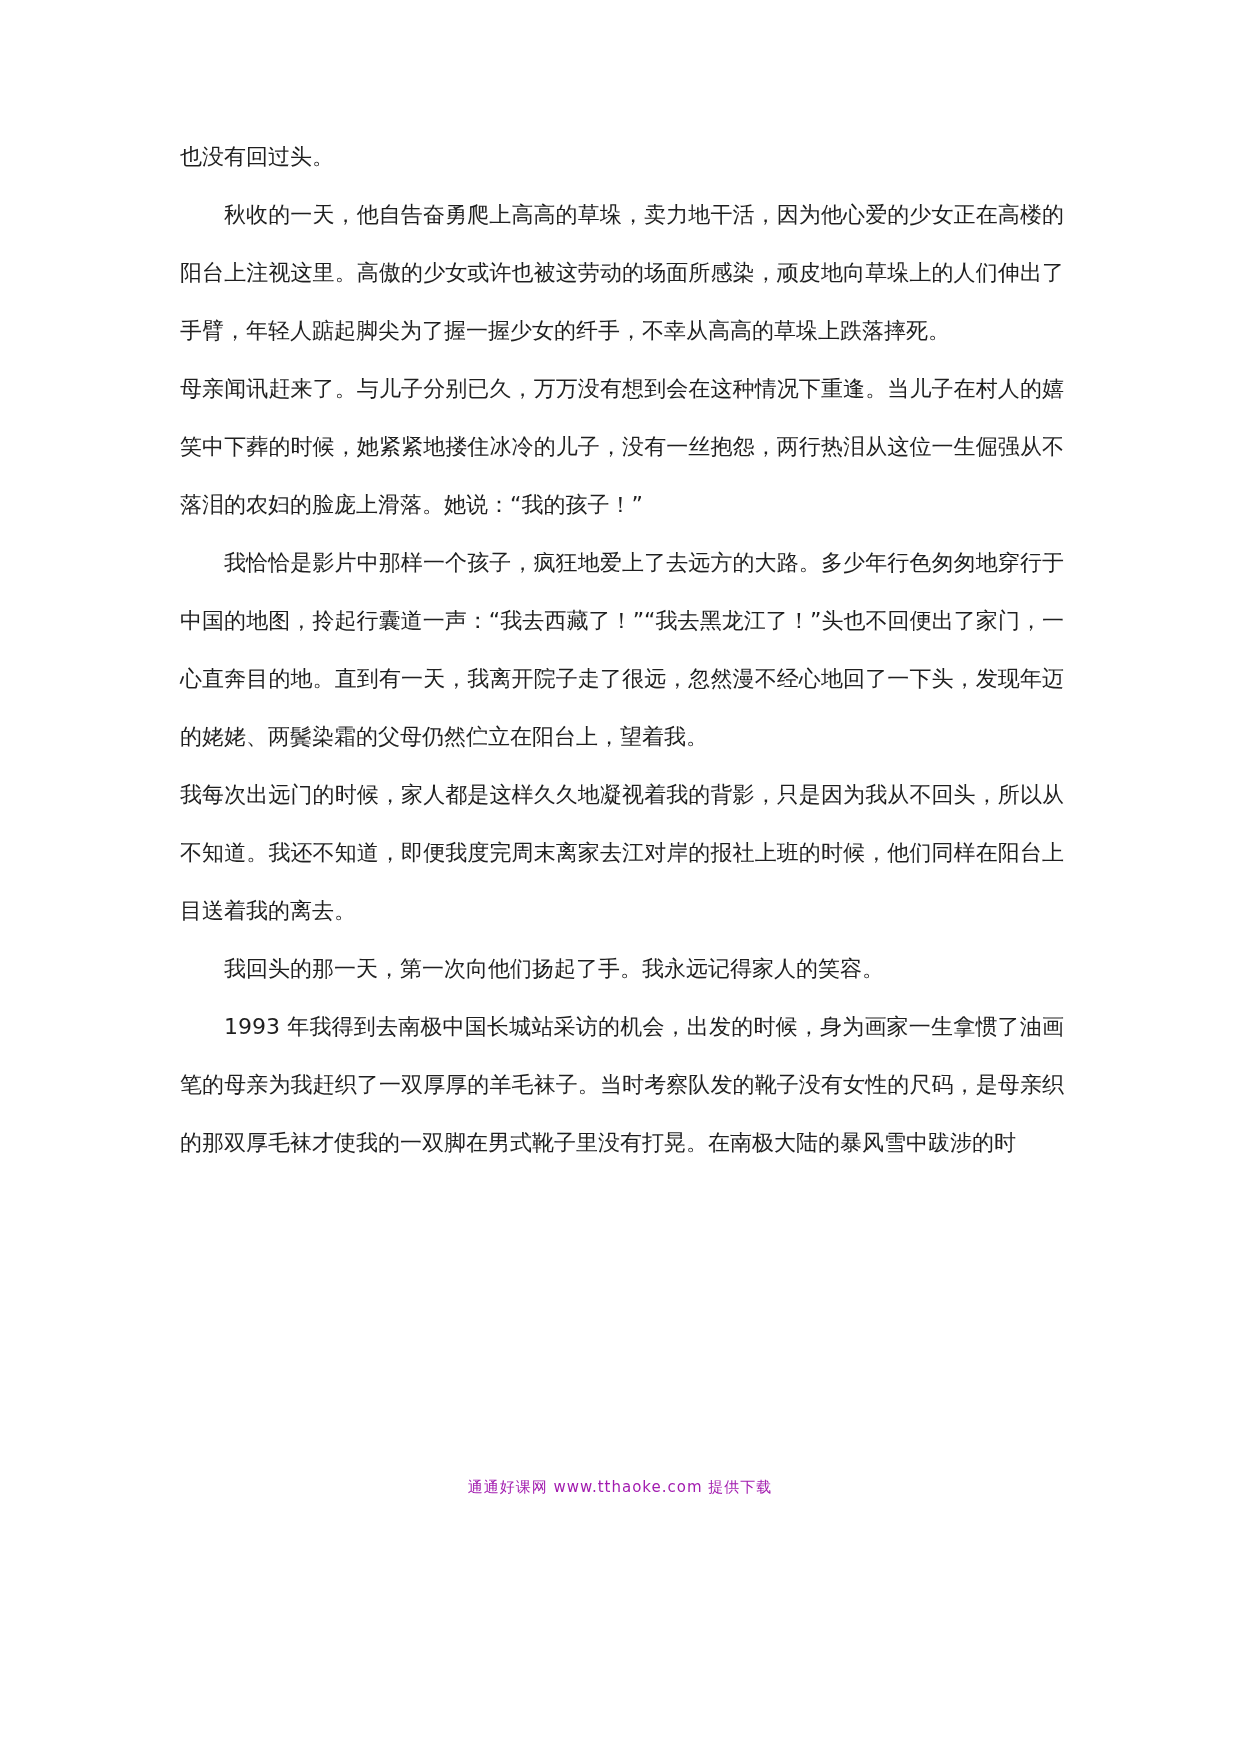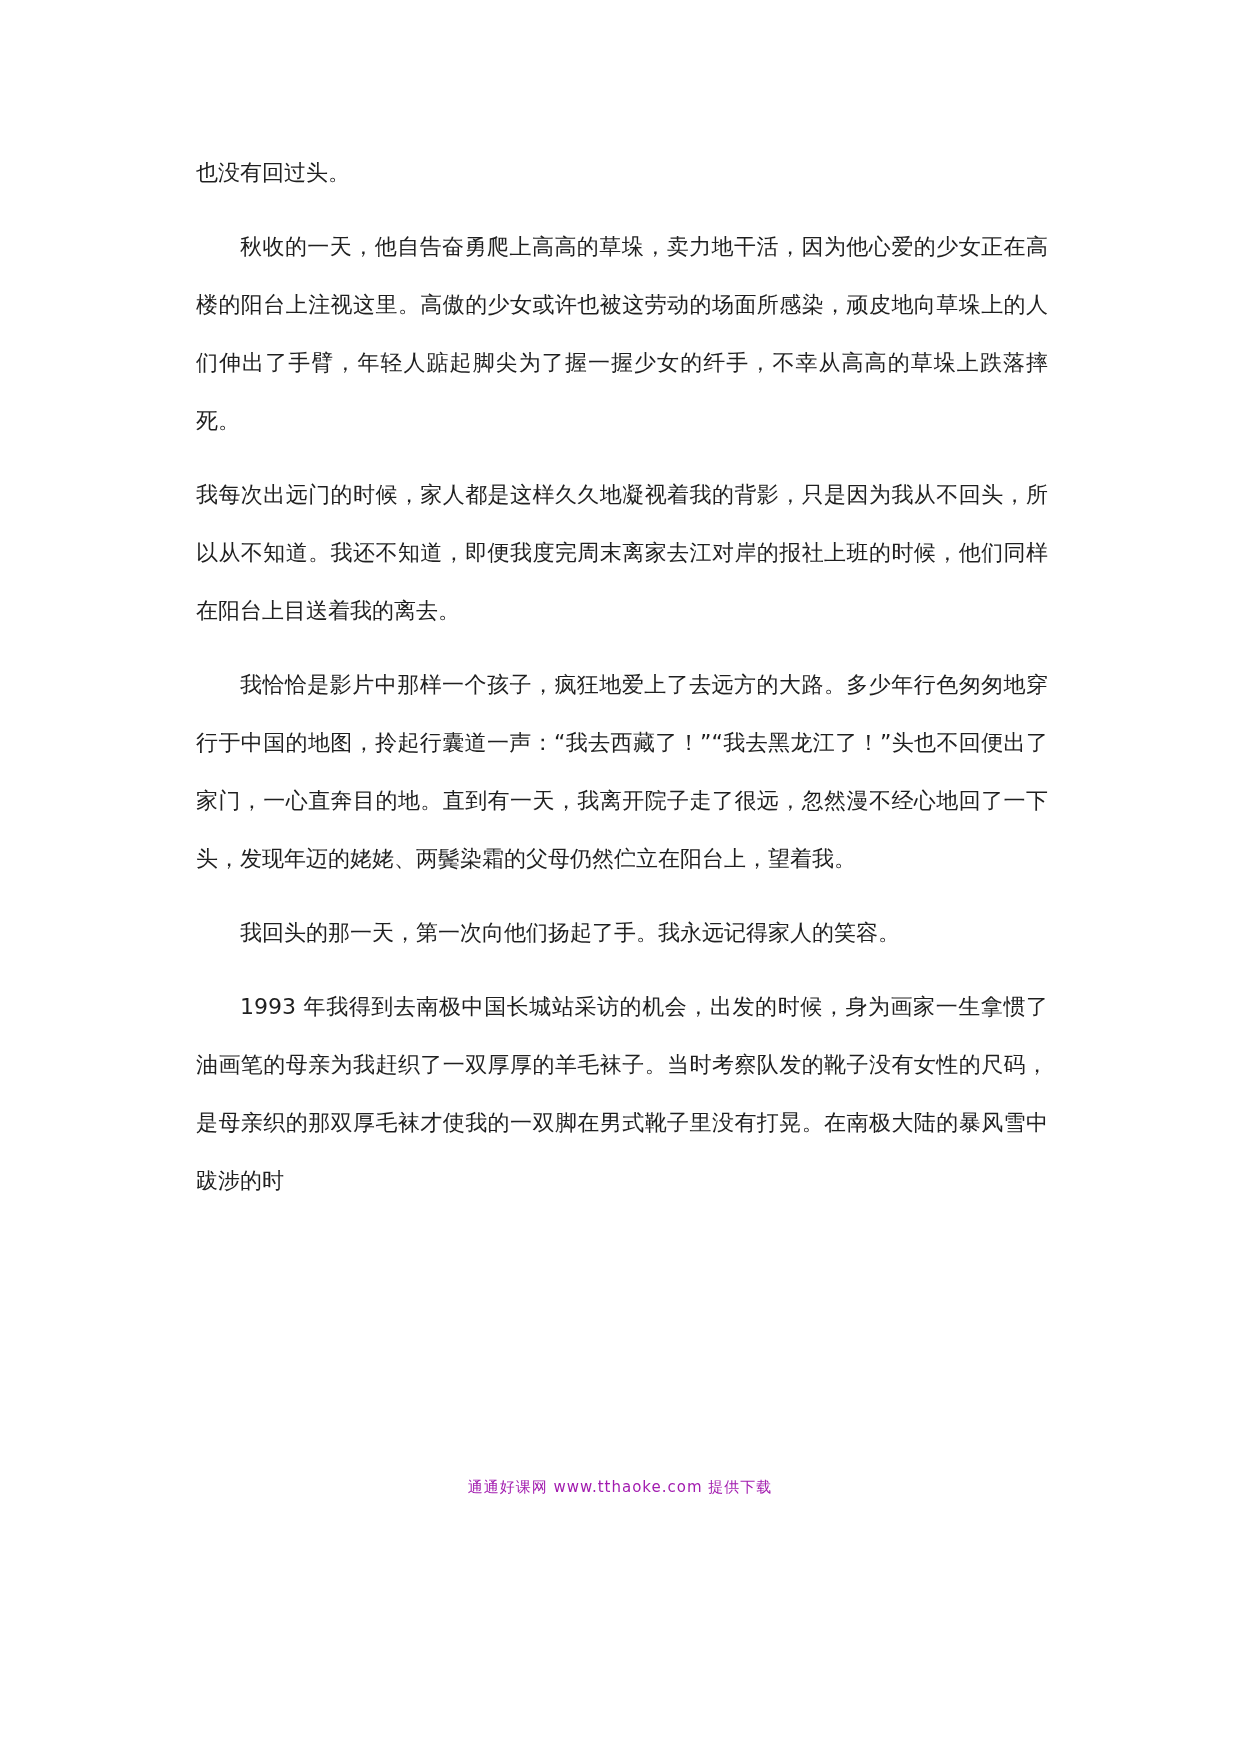--- a/index.html
+++ b/index.html
@@ -18,21 +18,21 @@
     top: 128px;
     left: 180px;
     width: 884px;
     color: #1f1f1f;
     font-size: 22px;
     line-height: 58px;
     text-align: justify;
     text-justify: inter-character;
   }
   .para {
-    margin: 16px;
+    margin: 0;
     padding: 0;
     word-break: break-all;
   }
   .para.indent { text-indent: 2em; }
   .page-footer {
     position: absolute;
     top: 1478px;
     left: 0;
     width: 100%;
     text-align: center;
@@ -41,19 +41,20 @@
     color: #8c8c8c;
   }
 </style>
 </head>
 <body>
 
 <div class="page">
   <div class="doc-body" style="color: rgb(31, 31, 31);">
       <p class="para">也没有回过头。</p>
       <p class="para indent">秋收的一天，他自告奋勇爬上高高的草垛，卖力地干活，因为他心爱的少女正在高楼的阳台上注视这里。高傲的少女或许也被这劳动的场面所感染，顽皮地向草垛上的人们伸出了手臂，年轻人踮起脚尖为了握一握少女的纤手，不幸从高高的草垛上跌落摔死。</p>
+      <p class="para">母亲闻讯赶来了。与儿子分别已久，万万没有想到会在这种情况下重逢。当儿子在村人的嬉笑中下葬的时候，她紧紧地搂住冰冷的儿子，没有一丝抱怨，两行热泪从这位一生倔强从不落泪的农妇的脸庞上滑落。她说：“我的孩子！”</p>
+      <p class="para indent">我恰恰是影片中那样一个孩子，疯狂地爱上了去远方的大路。多少年行色匆匆地穿行于中国的地图，拎起行囊道一声：“我去西藏了！”“我去黑龙江了！”头也不回便出了家门，一心直奔目的地。直到有一天，我离开院子走了很远，忽然漫不经心地回了一下头，发现年迈的姥姥、两鬓染霜的父母仍然伫立在阳台上，望着我。</p>
       <p class="para">我每次出远门的时候，家人都是这样久久地凝视着我的背影，只是因为我从不回头，所以从不知道。我还不知道，即便我度完周末离家去江对岸的报社上班的时候，他们同样在阳台上目送着我的离去。</p>
-      <p class="para indent">我恰恰是影片中那样一个孩子，疯狂地爱上了去远方的大路。多少年行色匆匆地穿行于中国的地图，拎起行囊道一声：“我去西藏了！”“我去黑龙江了！”头也不回便出了家门，一心直奔目的地。直到有一天，我离开院子走了很远，忽然漫不经心地回了一下头，发现年迈的姥姥、两鬓染霜的父母仍然伫立在阳台上，望着我。</p>
       <p class="para indent">我回头的那一天，第一次向他们扬起了手。我永远记得家人的笑容。</p>
       <p class="para indent">1993 年我得到去南极中国长城站采访的机会，出发的时候，身为画家一生拿惯了油画笔的母亲为我赶织了一双厚厚的羊毛袜子。当时考察队发的靴子没有女性的尺码，是母亲织的那双厚毛袜才使我的一双脚在男式靴子里没有打晃。在南极大陆的暴风雪中跋涉的时</p>
     </div>
   <div class="page-footer" style="color: #a21caf;">通通好课网 www.tthaoke.com 提供下载</div>
 </div>
 
 </body></html>

